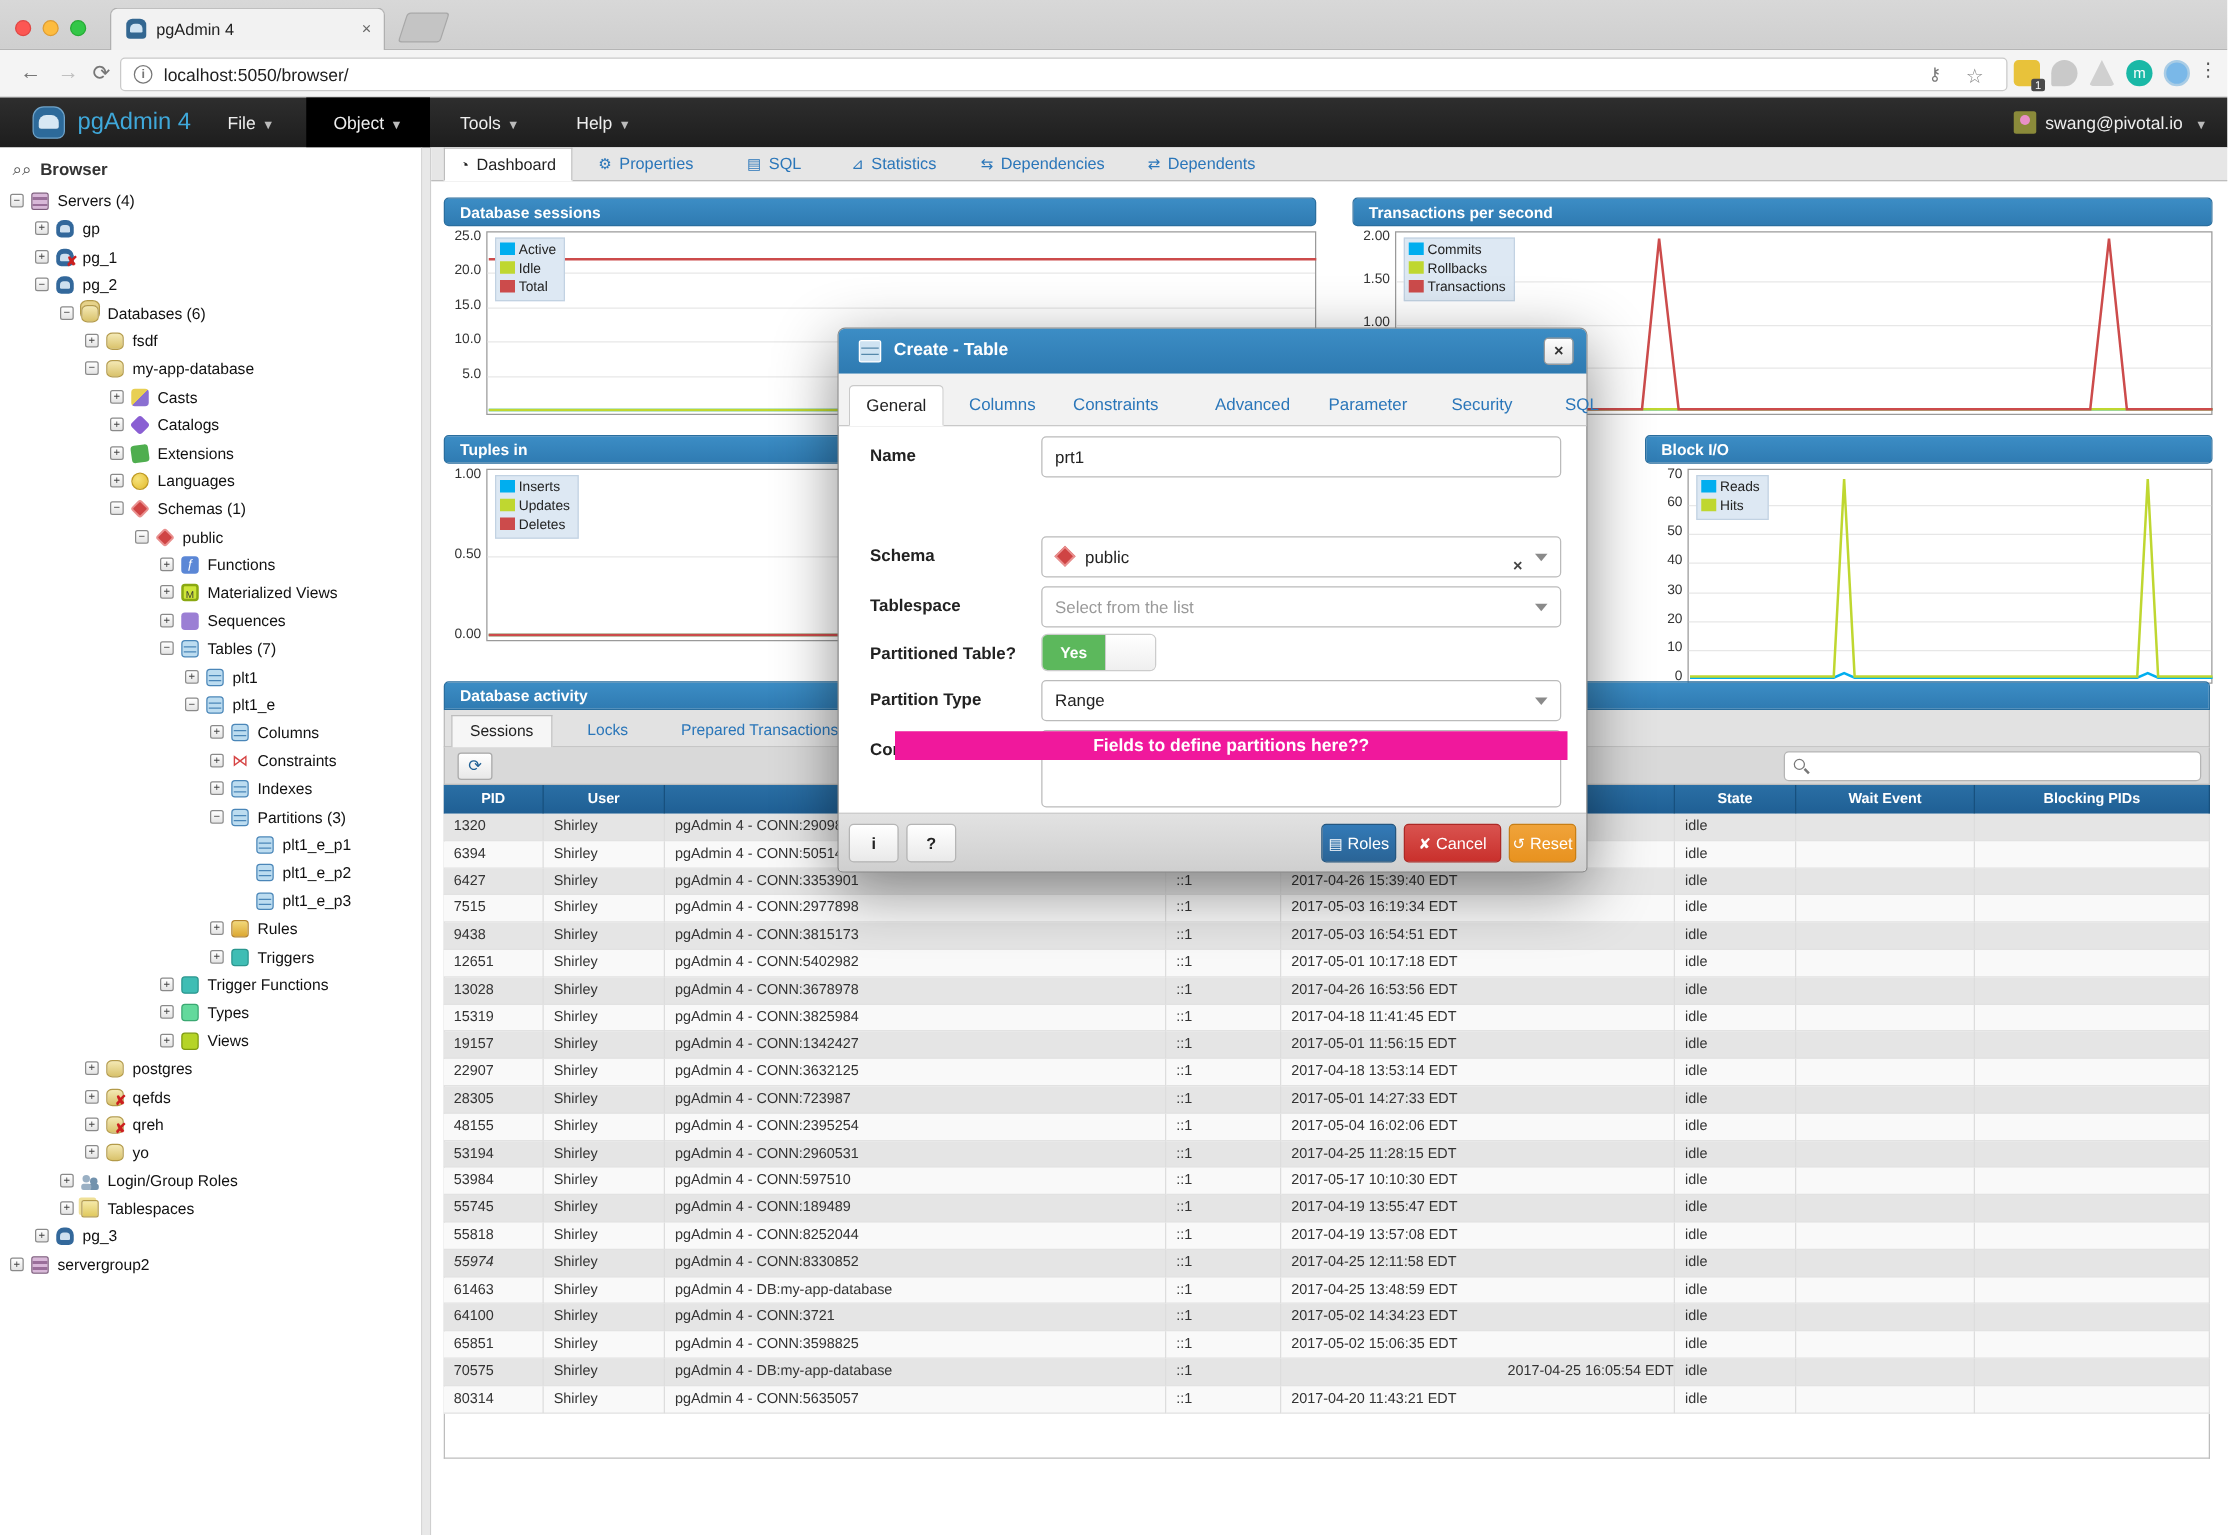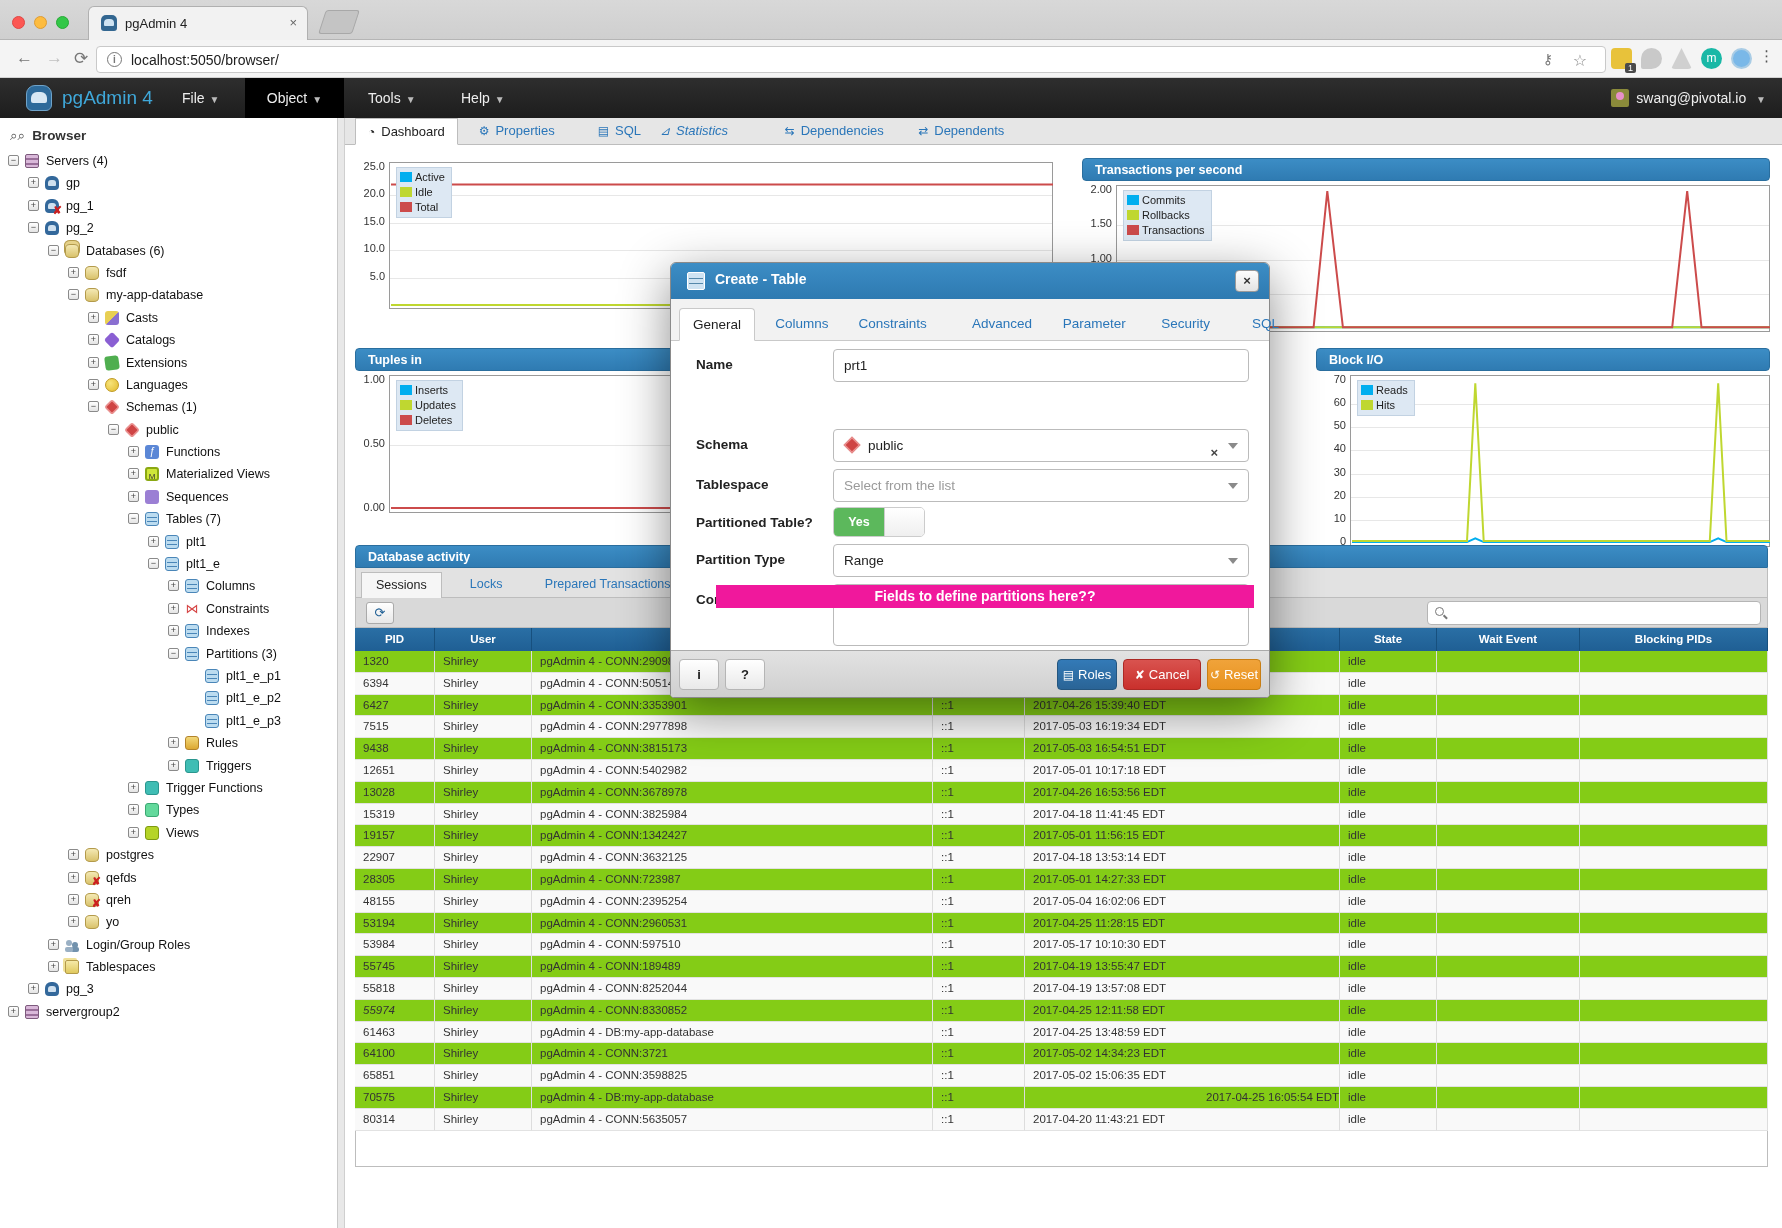--- a/index.html
+++ b/index.html
@@ -113,21 +113,21 @@
   .atab.active { background:#f6f6f6; color:#222; border:1px solid #bdbdbd; border-bottom:none; }
   .acttool { position:absolute; left:0; top:53px; width:1413px; height:30px; background:#d9d9d9; border:1px solid #bdbdbd; border-top:none; }
   .refreshbtn { position:absolute; left:10px; top:4px; width:28px; height:22px; background:linear-gradient(#fff,#e8e8e8); border:1px solid #aaa; border-radius:3px; color:#1f5f94; font-size:13px; text-align:center; line-height:20px; }
   .searchbox { position:absolute; right:6px; top:3px; width:334px; height:24px; background:#fff; border:1px solid #b5b5b5; border-radius:4px; }
   .mag { position:absolute; left:7px; top:5px; width:9px; height:9px; border:1.6px solid #777; border-radius:50%; }
   .mag:after { content:""; position:absolute; left:7px; top:8px; width:5px; height:1.6px; background:#777; transform:rotate(45deg); }
   .dgrid { position:absolute; left:0; top:83px; width:1413px; }
   .dhead { display:flex; height:23px; background:linear-gradient(#2a6fa5,#1f5f94); }
   .dhead .hc { color:#fff; font-size:11.5px; font-weight:bold; text-align:center; line-height:22px; border-right:1px solid #17507e; overflow:hidden; white-space:nowrap; }
   .drow { display:flex; height:21.8px; }
-  .drow.odd { background:#84cc16; }
+  .drow.odd { background:#e5e5e5; }
   .drow.even { background:#f9f9f9; }
   .drow .dc { font-size:11.5px; color:#333; line-height:21px; padding-left:8px; border-right:1px solid #ddd; border-bottom:1px solid #e2e2e2; overflow:hidden; white-space:nowrap; }
   .gridshell { position:absolute; left:0; top:83px; width:1413px; height:539px; border:1px solid #bdbdbd; border-top:none; }
 
   
   #dialog { position:absolute; left:670px; top:262px; width:600px; height:436px; background:#fff; border:1px solid #8a8a8a; border-radius:6px 6px 4px 4px; box-shadow:0 14px 50px rgba(0,0,0,.45); z-index:50; }
   .dlghead { position:absolute; left:0; top:0; width:598px; height:36px; background:linear-gradient(#3c8dc5,#2e7ab1); border-radius:5px 5px 0 0; }
   .dlghead .dic { position:absolute; left:16px; top:9px; width:18px; height:18px; background:#cfe3f2; border:1px solid #fff; border-radius:2px; }
   .dlghead .dic:after { content:""; position:absolute; left:1px; right:1px; top:5px; border-top:1px solid #5588aa; box-shadow:0 5px 0 #5588aa; }
   .dlghead .dtitle { position:absolute; left:44px; top:8px; color:#fff; font-size:14px; font-weight:bold; }
@@ -487,26 +487,27 @@
         </div>
       </div>
   </div>
   <div class="splitter"></div>
 
   <div class="content">
     <div class="tabstrip" id="tabstrip">
         <div class="dtab active" style="left: 10px;"><span class="ic">◔</span>Dashboard</div>
         <div class="dtab" style="left: 121.7px;"><span class="ic">⚙</span>Properties</div>
         <div class="dtab" style="left: 240.7px;"><span class="ic">▤</span>SQL</div>
-        <div class="dtab" style="left: 303px; font-style: italic;"><span class="ic">⊿</span>Statistics</div>
+        <div class="dtab" style="left: 324px;"><span class="ic">⊿</span>Statistics</div>
         <div class="dtab" style="left: 427.6px;"><span class="ic">⇆</span>Dependencies</div>
         <div class="dtab" style="left: 561.2px;"><span class="ic">⇄</span>Dependents</div>
       </div>
 
     <div class="panel" id="panel-sessions" style="left:10px;top:40px;width:698px">
+        <div class="phead">Database sessions</div>
         <div class="plotwrap" style="height: 155px;">
           <div class="plot" style="left: 34px; top: 4px; width: 664px; height: 147px;">
             <div class="gline" style="top: 32.4px;"></div>
             <div class="gline" style="top: 59.8px;"></div>
             <div class="gline" style="top: 87.2px;"></div>
             <div class="gline" style="top: 114.6px;"></div>
             <svg class="series" width="664" height="147">
               <polyline points="1.0,142.0 663.0,142.0" fill="none" stroke="#00aeef" stroke-width="2"></polyline>
               <polyline points="1.0,142.0 663.0,142.0" fill="none" stroke="#bfd730" stroke-width="2"></polyline>
               <polyline points="1.0,21.4 663.0,21.4" fill="none" stroke="#cc4b4b" stroke-width="2"></polyline>

